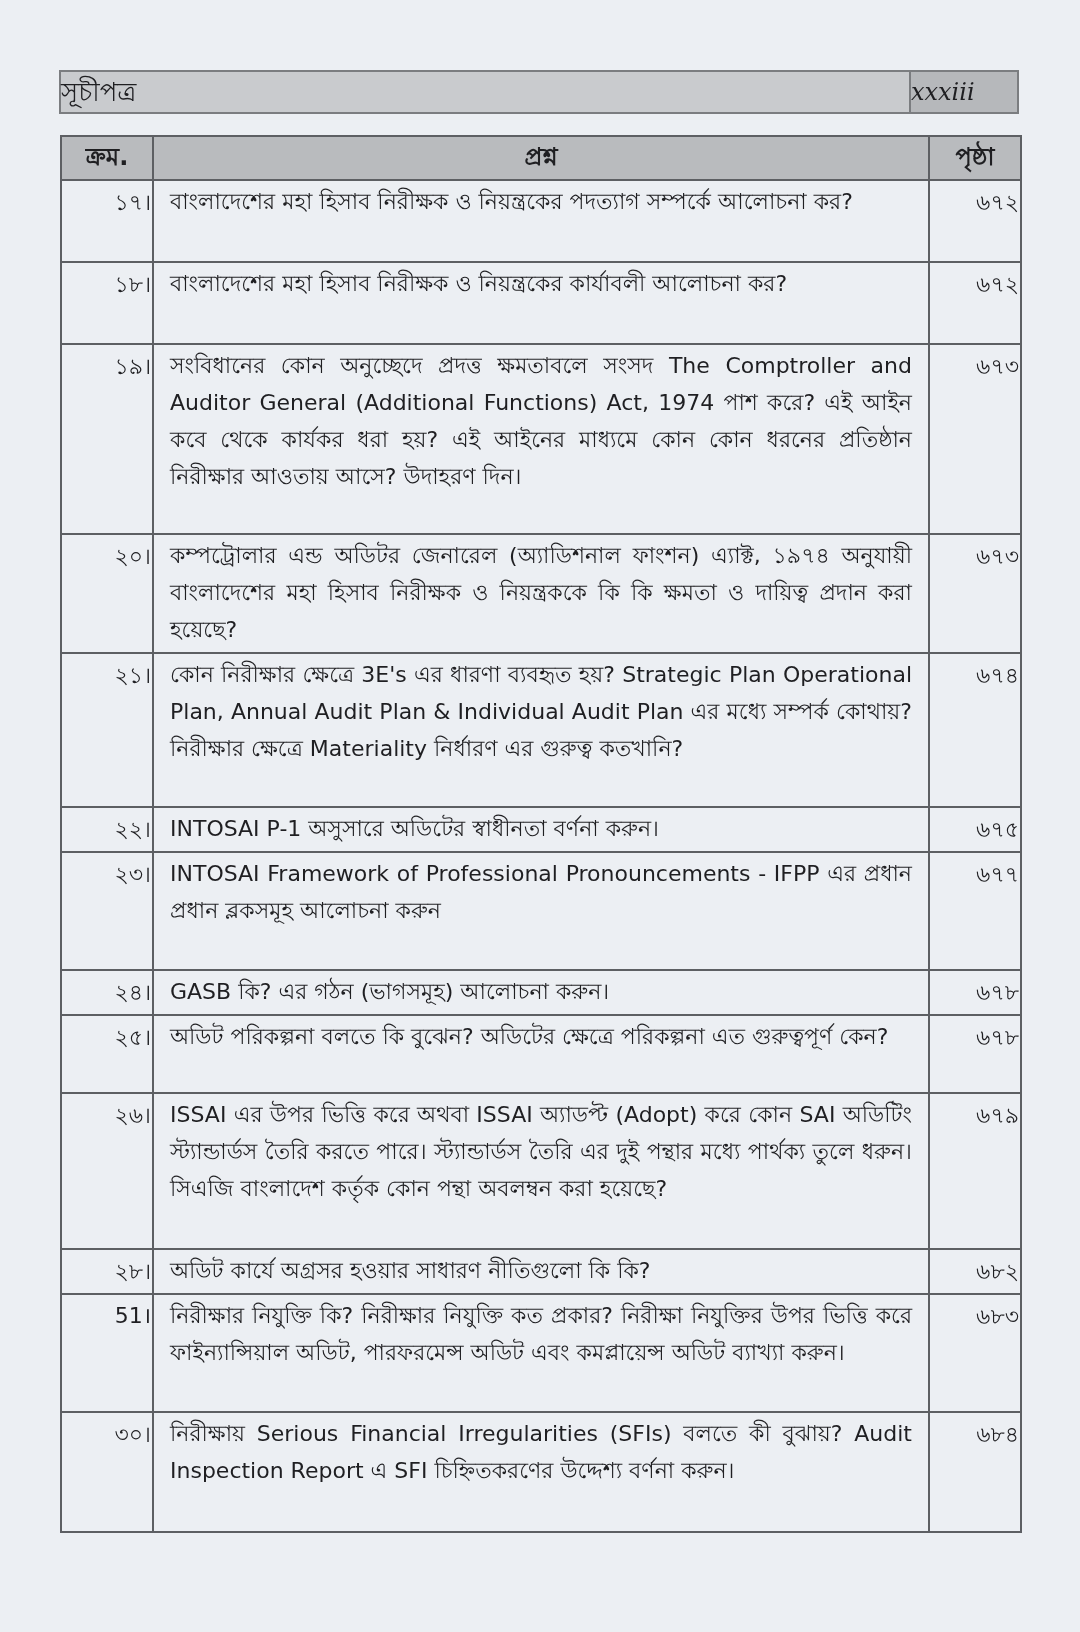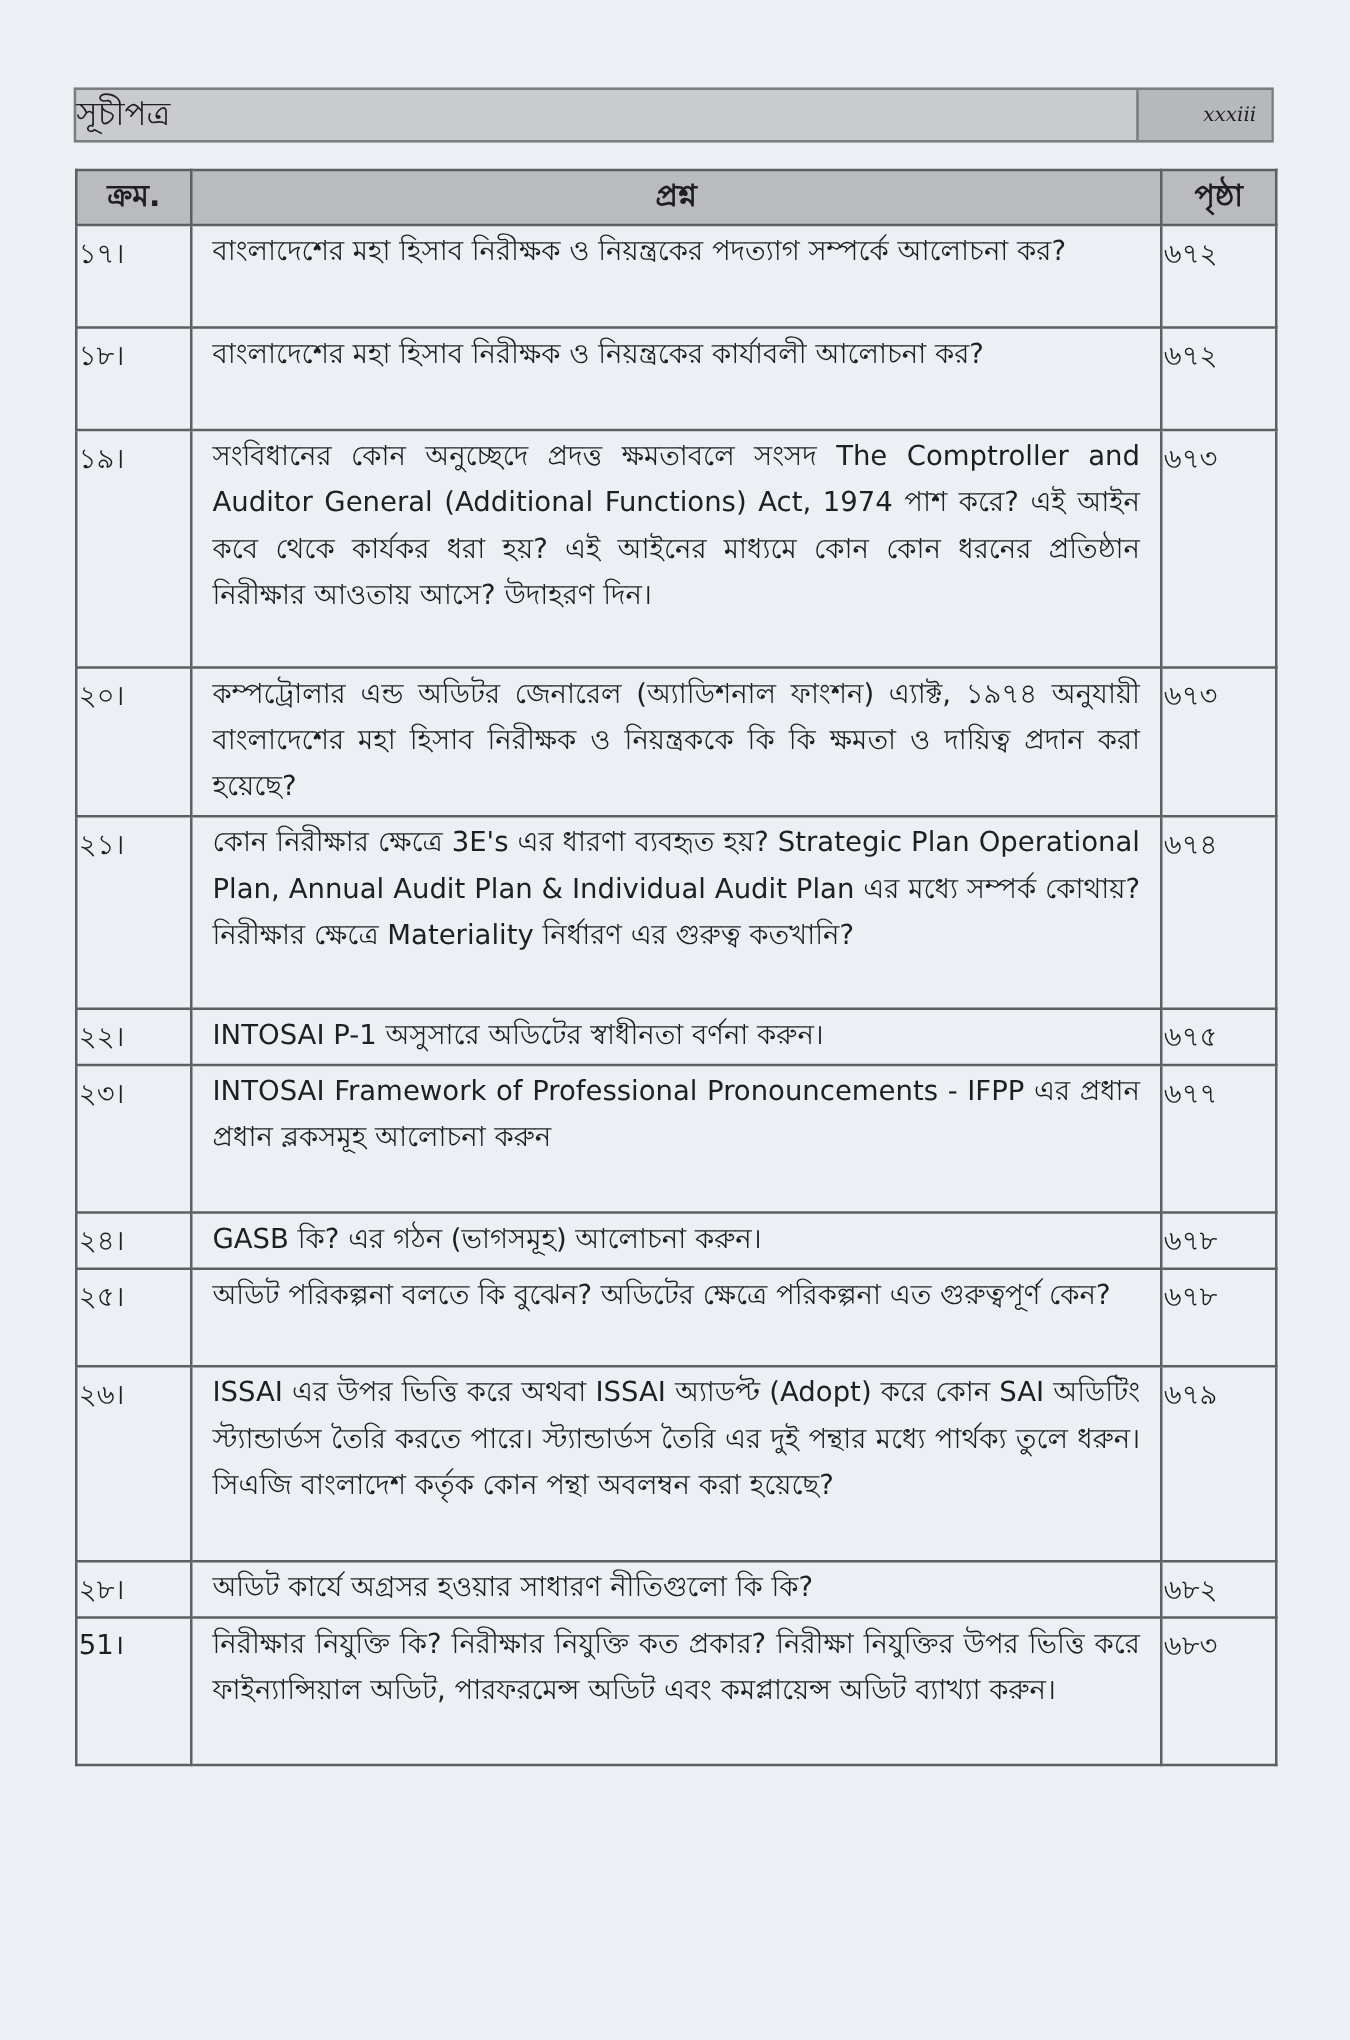--- a/index.html
+++ b/index.html
@@ -16,41 +16,41 @@
     border: 2px solid #7b7d80;
     background: #c9cbce;
     display: flex; box-sizing: border-box;
   }
   .page-header .title {
     flex: 1; font-size: 26px; line-height: 40px;
     font-family: "DejaVu Sans", sans-serif;
   }
   .page-header .folio {
     width: 108px; border-left: 2px solid #7b7d80; background: #b6b8bb;
-    text-align: right; padding-right: 12px; font-style: italic; font-size: 16px; line-height: 40px;
+    padding-right: 12px; font-style: italic; font-size: 24px; line-height: 40px;
     box-sizing: border-box;
   }
   table.toc {
     position: absolute; left: 60px; top: 135px; width: 960px;
     border-collapse: collapse; table-layout: fixed;
     font-size: 23px;
   }
   table.toc th, table.toc td {
     border: 2px solid #5d5f63;
     vertical-align: top;
   }
   table.toc th {
     background: #b9bbbe; font-weight: bold; height: 38px;
     font-family: "DejaVu Sans", sans-serif; font-size: 24px; margin-top: 44px;
   }
   col.c-num { width: 92px; }
   col.c-q { width: 776px; }
   col.c-pg { width: 92px; }
   td.num, td.pg {
-    text-align: left; padding-top: 4px; font-family: "DejaVu Sans", sans-serif; font-size: 22px;
+    text-align: right; padding-top: 4px; font-family: "DejaVu Sans", sans-serif; font-size: 22px;
   }
   td.q {
     padding: 2px 16px 4px 16px; line-height: 37px; text-align: justify;
     font-family: "DejaVu Sans", sans-serif; font-size: 22px; margin-left: 23px;
   }
 </style>
 </head>
 <body>
 
 <div class="page-header">
@@ -125,14 +125,19 @@
     <tr>
         <td class="num">২৮।</td>
         <td class="q" style="height:34px">অডিট কার্যে অগ্রসর হওয়ার সাধারণ নীতিগুলো কি কি?</td>
         <td class="pg">৬৮২</td>
       </tr>
     <tr>
         <td class="num">51।</td>
         <td class="q" style="height:110px">নিরীক্ষার নিযুক্তি কি? নিরীক্ষার নিযুক্তি কত প্রকার? নিরীক্ষা নিযুক্তির উপর ভিত্তি করে ফাইন্যান্সিয়াল অডিট, পারফরমেন্স অডিট এবং কমপ্লায়েন্স অডিট ব্যাখ্যা করুন।</td>
         <td class="pg">৬৮৩</td>
       </tr>
+    <tr>
+        <td class="num">৩০।</td>
+        <td class="q" style="height:112px">নিরীক্ষায় Serious Financial Irregularities (SFIs) বলতে কী বুঝায়? Audit Inspection Report এ SFI চিহ্নিতকরণের উদ্দেশ্য বর্ণনা করুন।</td>
+        <td class="pg">৬৮৪</td>
+      </tr>
   </tbody>
 </table>
 
 </body></html>

